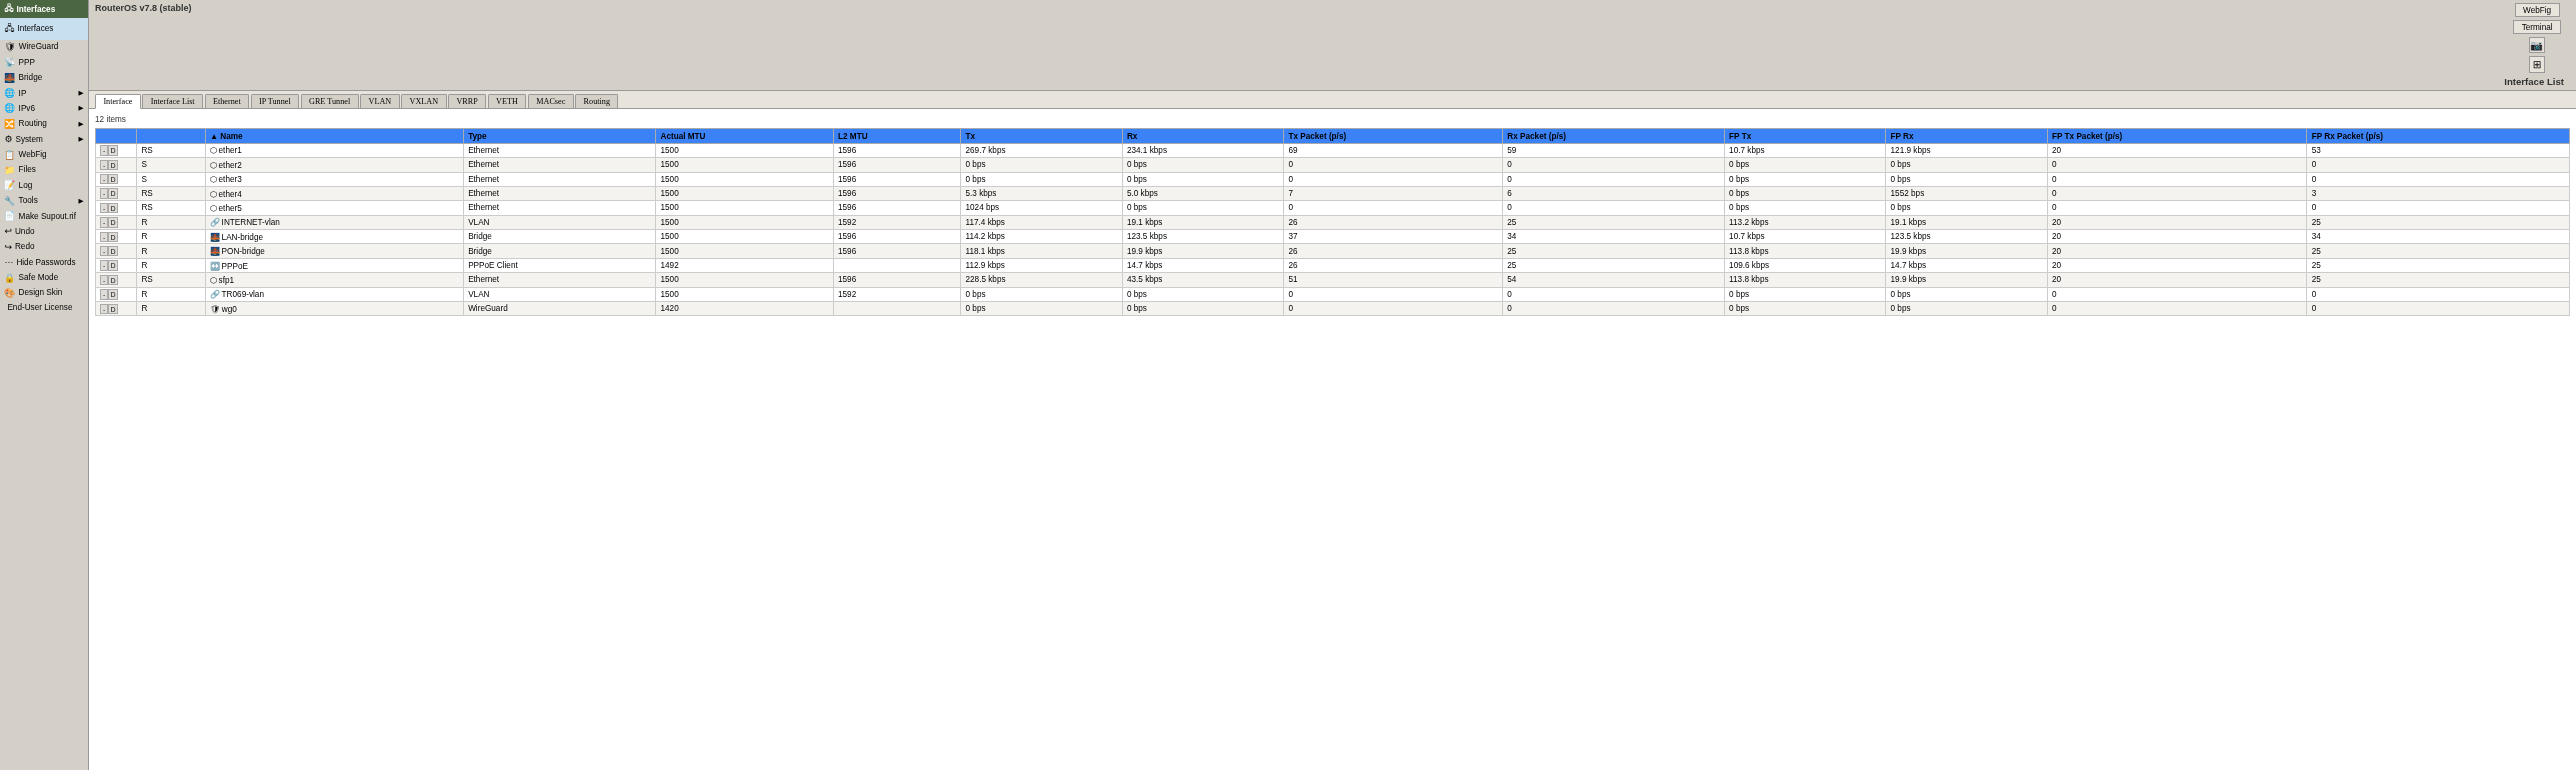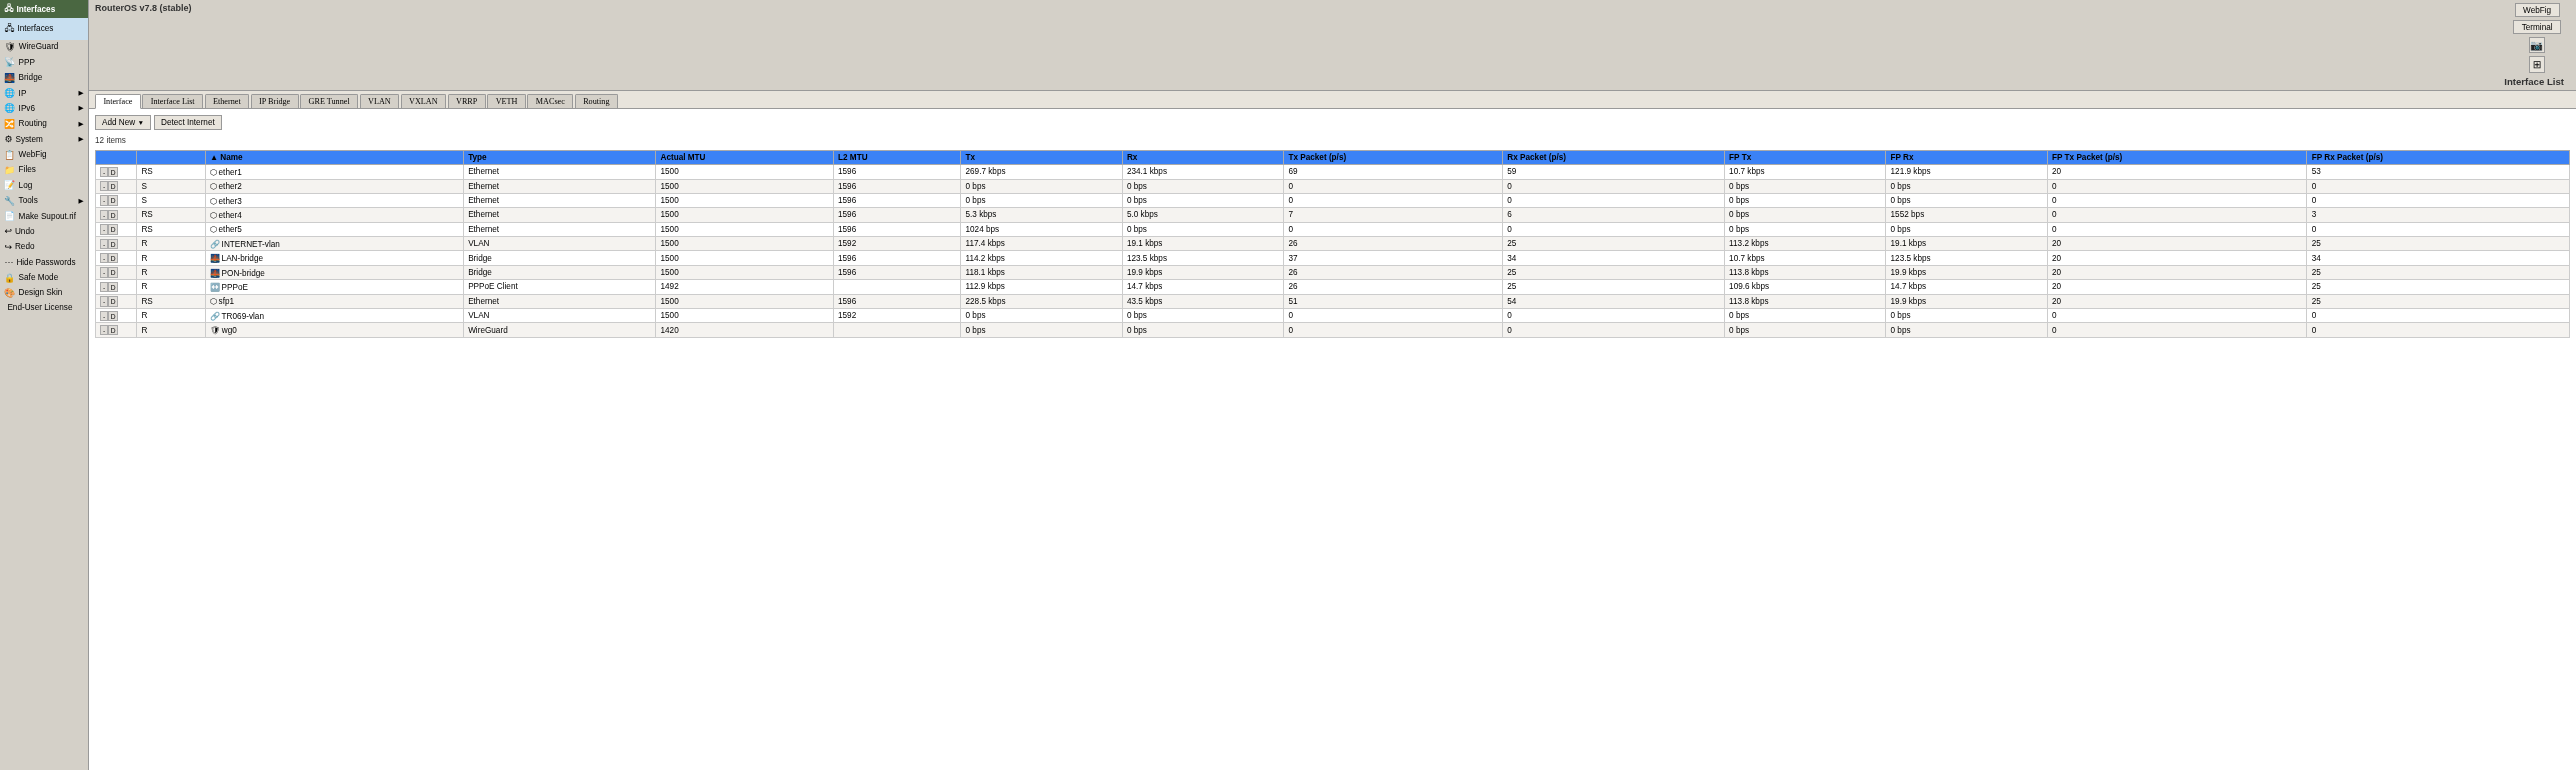--- a/index.html
+++ b/index.html
@@ -302,42 +302,33 @@
       <button class="topbar-icon-btn">⊞</button>
       <span id="page-heading">Interface List</span>
     </div>
   </div>
 
   <div id="tabbar">
     <div id="tabs-container" style="display: flex; gap: 1.5px;">
         <div class="tab active">Interface</div>
         <div class="tab">Interface List</div>
         <div class="tab">Ethernet</div>
-        <div class="tab">IP Bridge</div>
+        <div class="tab">IP Tunnel</div>
         <div class="tab">GRE Tunnel</div>
         <div class="tab">VLAN</div>
         <div class="tab">VXLAN</div>
         <div class="tab">VRRP</div>
         <div class="tab">VETH</div>
         <div class="tab">MACsec</div>
         <div class="tab">Routing</div>
       </div>
   </div>
 
   <div id="content">
 
-    <div id="toolbar">
-      <button class="btn">
-        <span>Add New</span>
-        <span class="dropdown-arrow">▼</span>
-      </button>
-      <button class="btn">
-        <span>Detect Internet</span>
-      </button>
-    </div>
 
     <div id="item-count">12 items</div>
 
     <table id="interface-table">
       <thead id="table-head">
           <tr>
             <th></th>
             <th></th>
             <th>▲ Name</th>
             <th>Type</th>

